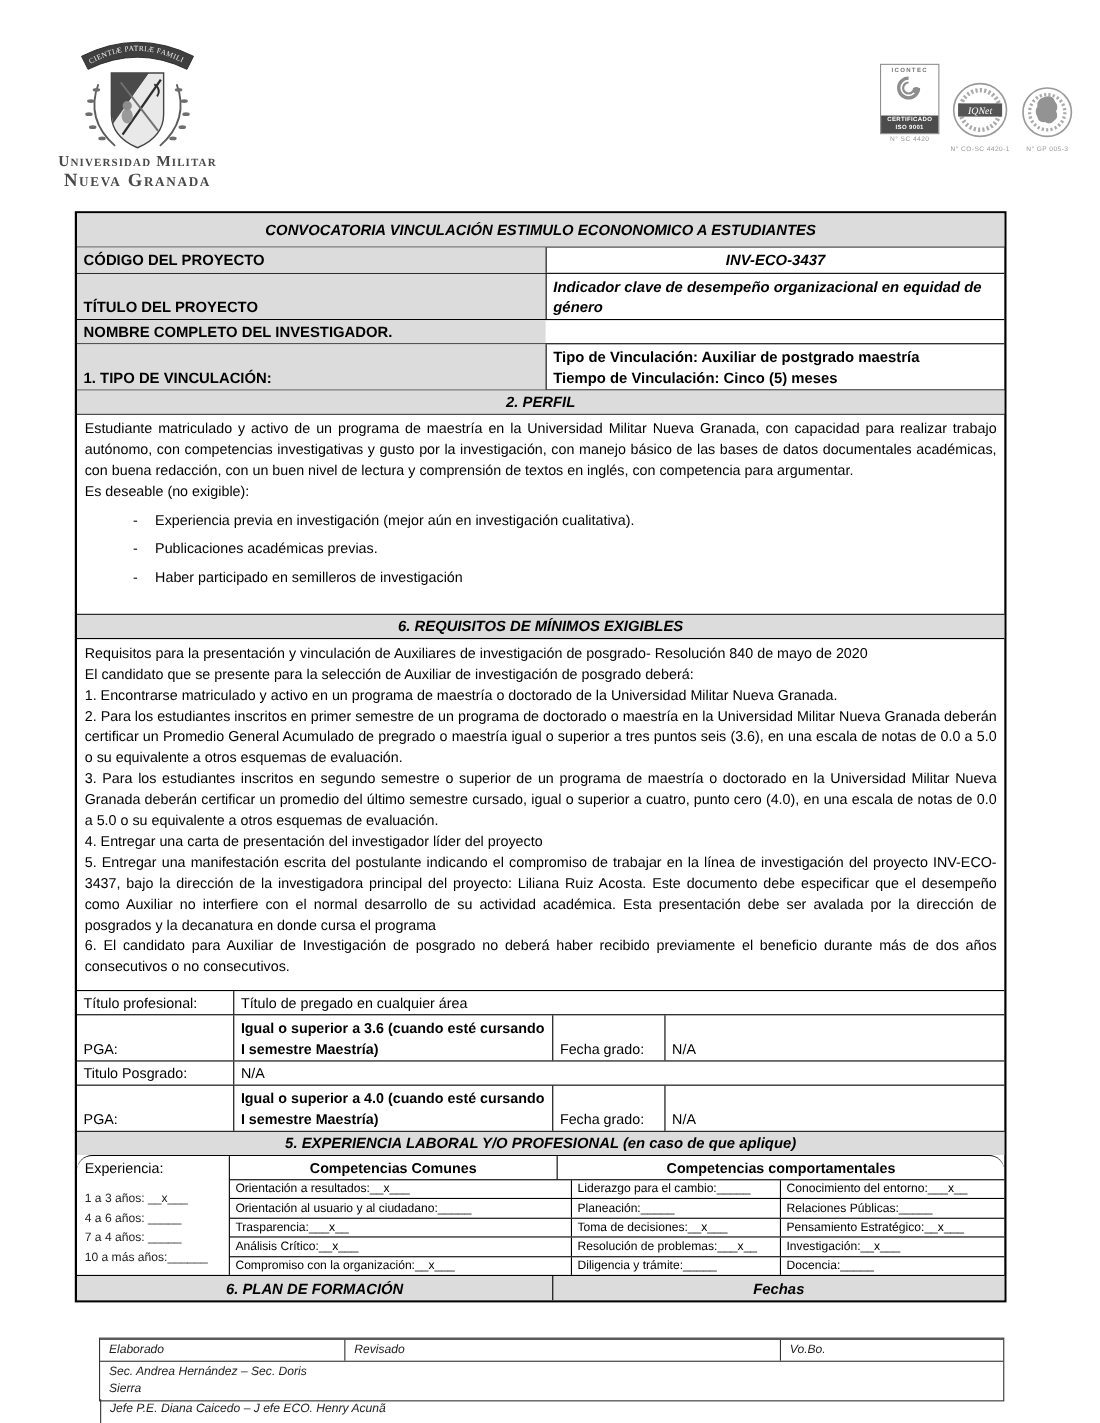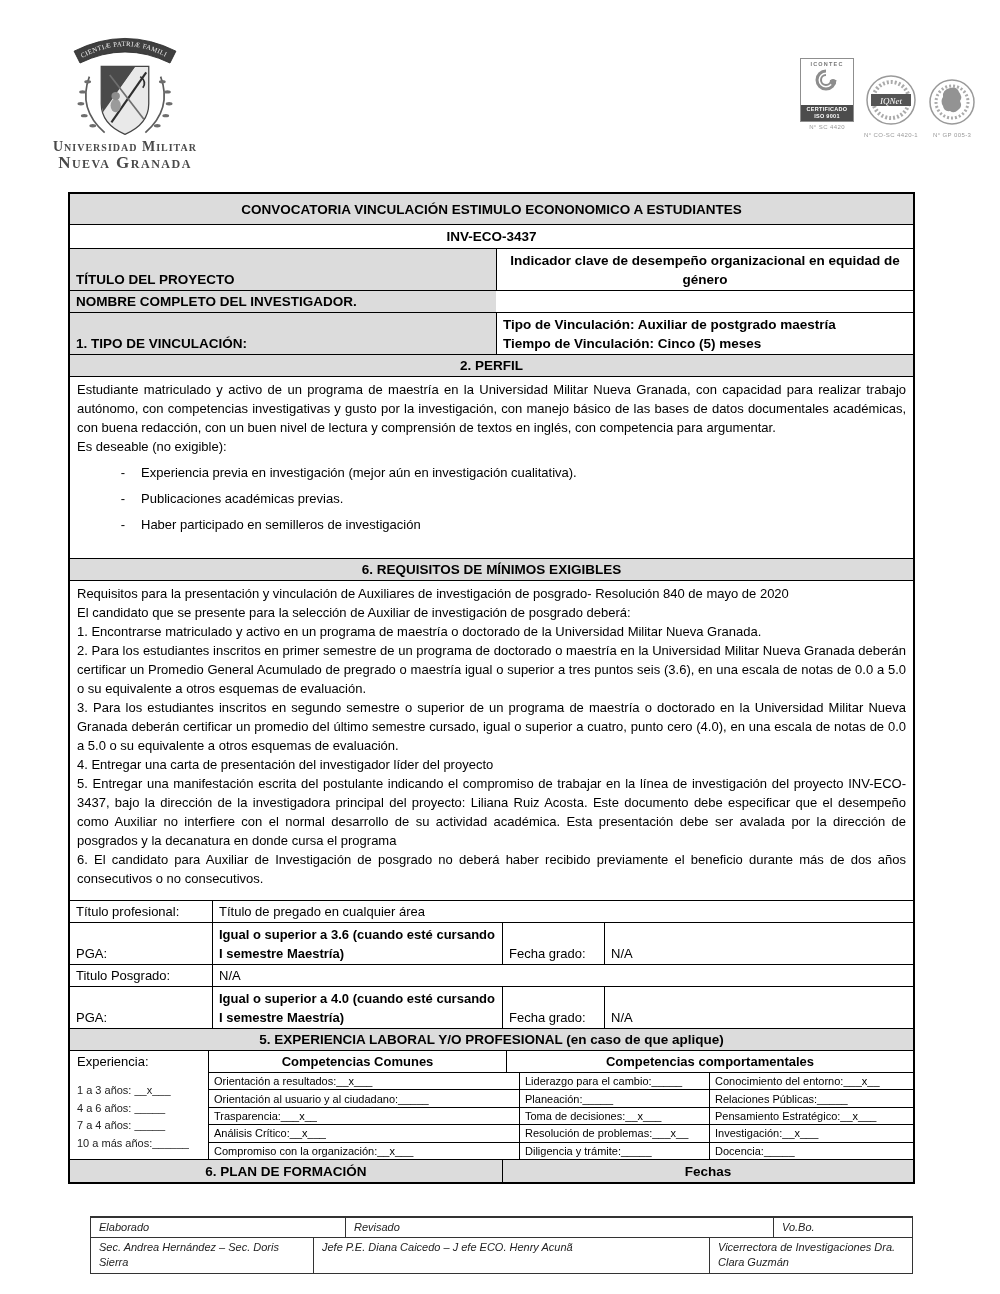--- a/index.html
+++ b/index.html
@@ -25,30 +25,30 @@
   .mt{position:absolute;left:68px;top:192px;width:847px;border:2px solid #000;box-sizing:border-box;}
   .tr{display:flex;align-items:stretch;box-sizing:border-box;border-top:1px solid #000;}
   .tr.first{border-top:none;}
   .td{box-sizing:border-box;padding:1px 6px;overflow:hidden;}
   .td + .td{border-left:1px solid #000;}
   .gray{background:#dcdcdc;}
   .b{font-weight:bold;}
   .fs{font-size:13.5px;}
   .vc{display:flex;align-items:center;}
   .vb{display:flex;align-items:flex-end;padding-bottom:3px;}
-  .hc{justify-content:center;text-align:center;}
+  .hc{justify-content:center;text-align:left;font-style:italic;}
   .col-label{width:426px;flex:none;}
   .col-val{flex:1;}
   .twolines{flex-direction:column;justify-content:center;align-items:flex-start;line-height:19px;}
 
   .r-title{height:30px;} .r-codigo{height:24px;} .r-titulo{height:42px;}
   .r-nombre{height:22px;} .r-tipo{height:42px;} .r-sec{height:22px;}
   .r-perfil{height:182px;} .r-req{height:320px;}
   .r-f1{height:22px;} .r-f2{height:42px;}
-  .r-exp{height:109px;} .r-plan{height:23px;}
+  .r-exp{height:109px;border-radius:14px;} .r-plan{height:23px;}
 
   .bodycell{font-size:13px;line-height:19px;padding:3px 7px;width:100%;}
   .bodycell p{margin:0;text-align:justify;}
   .bullets{margin-left:28px;}
   .bullet{display:flex;margin-top:7px;}
   .bullet .dash{width:36px;flex:none;text-align:center;}
   .bullet .btext{flex:1;}
 
   .fcell1{width:142px;flex:none;} .fcell2{width:290px;flex:none;font-weight:bold;}
   .fcell3{width:102px;flex:none;} .fcell4{flex:1;}
@@ -69,21 +69,21 @@
   .cc2{width:190px;flex:none;border-left:1px solid #000;margin-left:13px;}
   .cc3{flex:1;border-left:1px solid #000;}
   .plan-left{width:432px;flex:none;}
   .plan-right{flex:1;}
 
   
   .ft{position:absolute;left:90px;top:1216px;width:823px;border:1px solid #333;box-sizing:border-box;
       font-size:11px;font-style:italic;color:#222;}
   .ft .tr{border-top:1px solid #333;}
   .ft .td + .td{border-left:1px solid #333;}
-  .ft-h{height:20px;gap:32px;} .ft-v{height:36px;}
+  .ft-h{height:20px;} .ft-v{height:36px;flex-direction:column;}
   .ftc1{width:222px;flex:none;} .ftc2{width:396px;flex:none;} .ftc3{flex:1;}
   .ft .td{padding:2px 8px;line-height:15px;}
 </style>
 </head>
 <body>
 
 <div class="page">
 
   <div class="crest-wrap">
     <svg width="132" height="112" viewBox="0 0 140 132">
@@ -154,20 +154,21 @@
     </div>
   </div>
 
   <div class="mt">
 
     <div class="tr first r-title">
       <div class="td col-val gray b fs vc hc" style="width:100%">CONVOCATORIA VINCULACIÓN ESTIMULO ECONONOMICO A ESTUDIANTES</div>
     </div>
 
     <div class="tr r-codigo">
+      <div class="td col-label gray b fs vc">CÓDIGO DEL PROYECTO</div>
       <div class="td col-val b fs vc hc">INV-ECO-3437</div>
     </div>
 
     <div class="tr r-titulo">
       <div class="td col-label gray b fs vb">TÍTULO DEL PROYECTO</div>
       <div class="td col-val b fs vc hc" style="line-height:19px;">Indicador clave de desempeño organizacional en equidad de género</div>
     </div>
 
     <div class="tr r-nombre">
       <div class="td col-label gray b fs vc">NOMBRE COMPLETO DEL INVESTIGADOR.</div>

